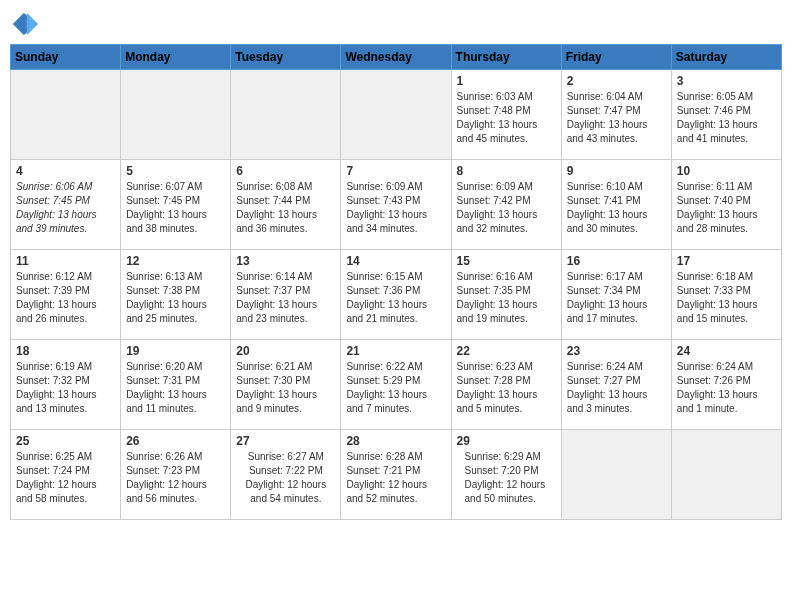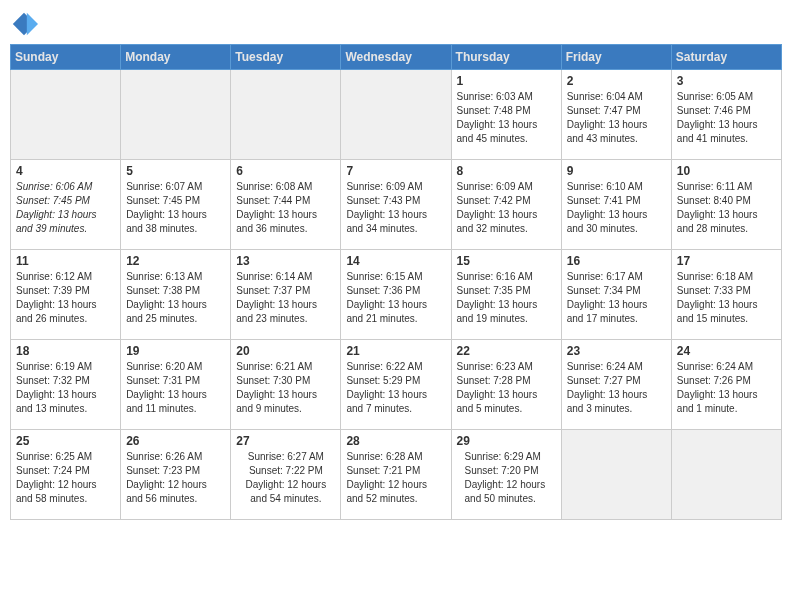--- a/index.html
+++ b/index.html
@@ -44,21 +44,21 @@
       font-size: 14px;
       color: #555;
     }
     table {
       width: 100%;
       border-collapse: collapse;
       table-layout: fixed;
     }
     th {
       background-color: #3a7abf;
-      color: #e5e5e5;
+      color: #000000;
       font-size: 12px;
       font-weight: bold;
       padding: 5px 4px;
       text-align: left;
       border: 1px solid #5a9ad5;
     }
     td {
       border: 1px solid #ccc;
       vertical-align: top;
       padding: 4px 5px;
@@ -184,21 +184,21 @@
         <td>
           <span class="day-number">9</span>
           <div class="day-info" style="white-space: pre-line;">Sunrise: 6:10 AM
 Sunset: 7:41 PM
 Daylight: 13 hours
 and 30 minutes.</div>
         </td>
         <td>
           <span class="day-number">10</span>
           <div class="day-info" style="white-space: pre-line;">Sunrise: 6:11 AM
-Sunset: 8:40 PM
+Sunset: 7:40 PM
 Daylight: 13 hours
 and 28 minutes.</div>
         </td>
       </tr>
       <tr>
         <td>
           <span class="day-number">11</span>
           <div class="day-info" style="white-space: pre-line;">Sunrise: 6:12 AM
 Sunset: 7:39 PM
 Daylight: 13 hours

